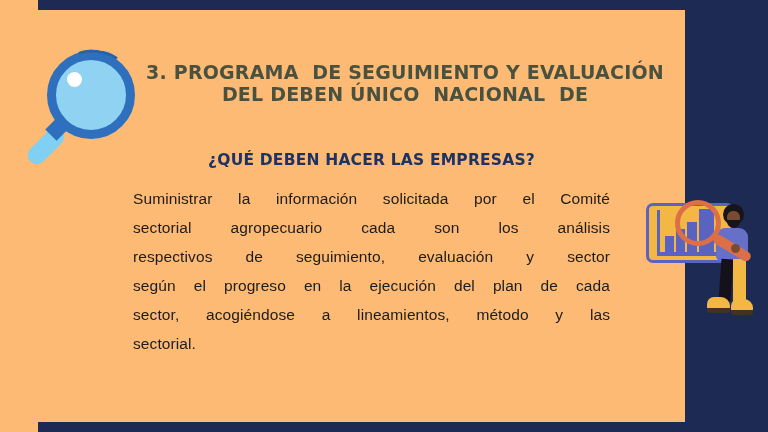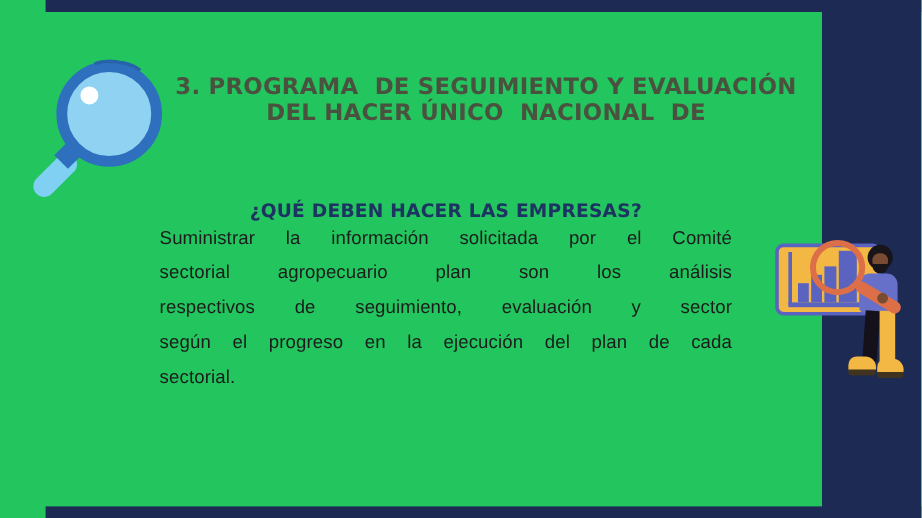--- a/index.html
+++ b/index.html
@@ -1,20 +1,20 @@
 <!DOCTYPE html>
 <html><head>
 <meta charset="utf-8">
 <style>
   html, body { margin: 0; padding: 0; background: #e8e8e8; }
   .slide {
     position: relative;
     width: 768px;
     height: 432px;
-    background: #22c55e;
+    background: #fdba74;
     overflow: hidden;
     font-family: "Liberation Sans", sans-serif;
   }
   
   .bar-top, .bar-bottom {
     position: absolute;
     left: 38px; right: 0;
     height: 10px;
     background: #1d2a54;
     z-index: 1;
@@ -73,21 +73,21 @@
     color: #4a523f;
     font-family: "DejaVu Sans", sans-serif;
     font-weight: bold;
     font-size: 19px; line-height: 22px;
     text-align: center;
     letter-spacing: 0.2px;
     z-index: 2;
   }
   .title-line { white-space: pre; }
   .subtitle {
-    position: absolute; left: 133px; top: 166px; width: 477px;
+    position: absolute; left: 133px; top: 150px; width: 477px;
     color: #1d3361;
     font-family: "DejaVu Sans", sans-serif;
     font-weight: bold;
     font-size: 15.5px; line-height: 20px;
     text-align: center;
     letter-spacing: 0.2px;
     z-index: 2;
   }
   .body-text {
     position: absolute; left: 133px; top: 184px; width: 477px;
@@ -156,30 +156,31 @@
     <div class="mag-handle"></div>
     <div class="mag-neck"></div>
     <div class="mag-lens">
       <div class="mag-glint"></div>
     </div>
     <div class="mag-arc"></div>
   </div>
 
   <div class="title">
     <div class="title-line">3. PROGRAMA  DE SEGUIMIENTO Y EVALUACIÓN</div>
-    <div class="title-line">DEL HACER ÚNICO  NACIONAL  DE</div>
+    <div class="title-line">DEL DEBEN ÚNICO  NACIONAL  DE</div>
   </div>
 
   <div class="subtitle">¿QUÉ DEBEN HACER LAS EMPRESAS?</div>
 
   <div class="body-text">
     <div class="body-line">Suministrar la información solicitada por el Comité</div>
-    <div class="body-line">sectorial agropecuario plan son los análisis</div>
+    <div class="body-line">sectorial agropecuario cada son los análisis</div>
     <div class="body-line">respectivos de seguimiento, evaluación y sector</div>
     <div class="body-line">según el progreso en la ejecución del plan de cada</div>
+    <div class="body-line">sector, acogiéndose a lineamientos, método y las</div>
     <div class="body-line last">sectorial.</div>
   </div>
 
   <div class="illus">
     <div class="board">
       <div class="axis-v"></div>
       <div class="axis-h"></div>
       <div class="cbar b1"></div>
       <div class="cbar b2"></div>
       <div class="cbar b3"></div>

